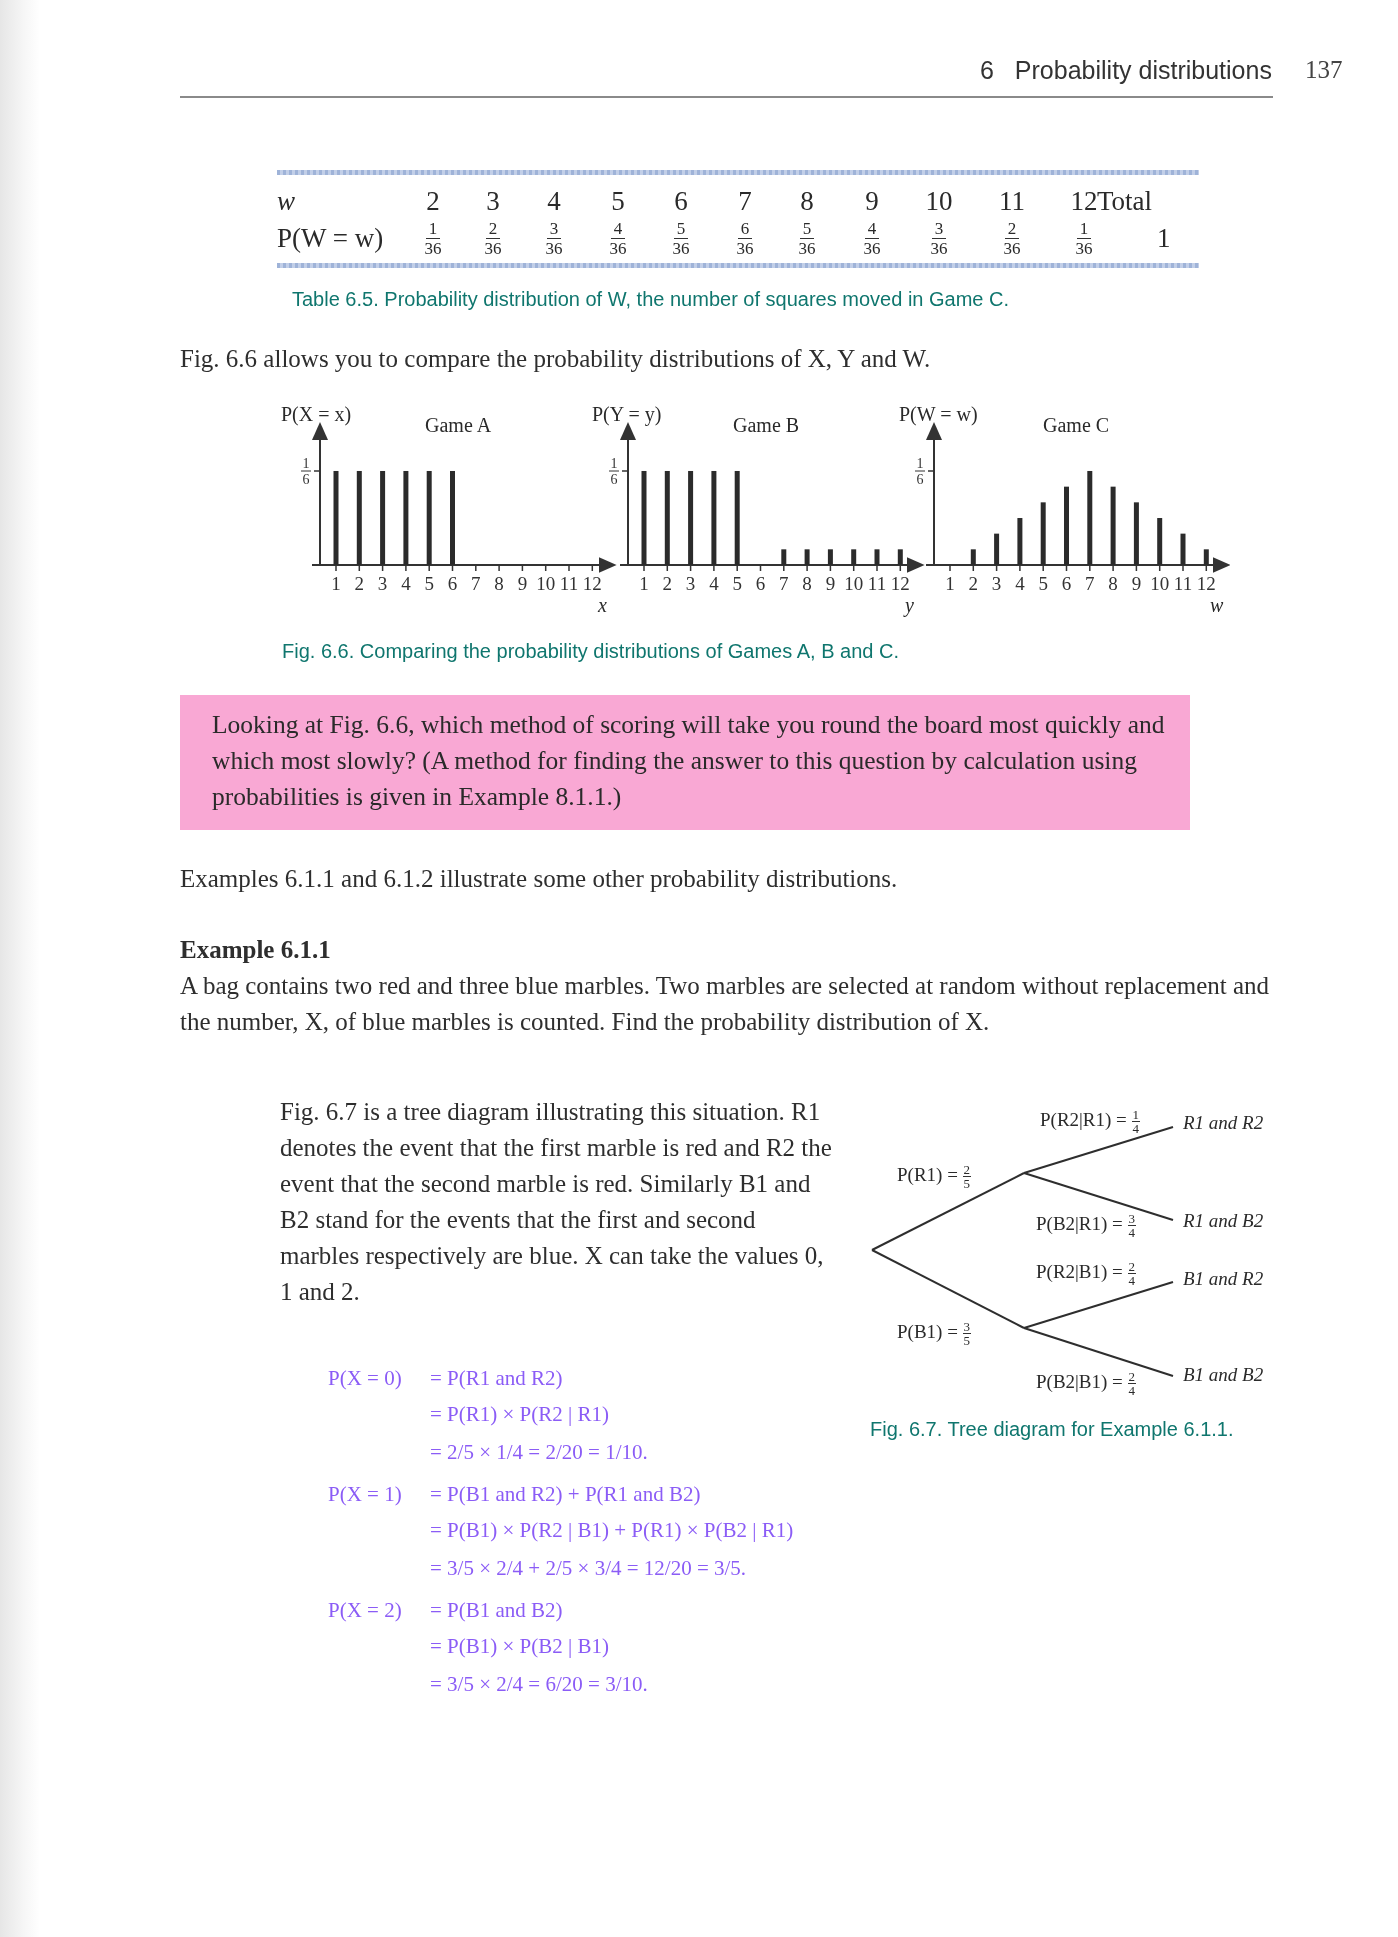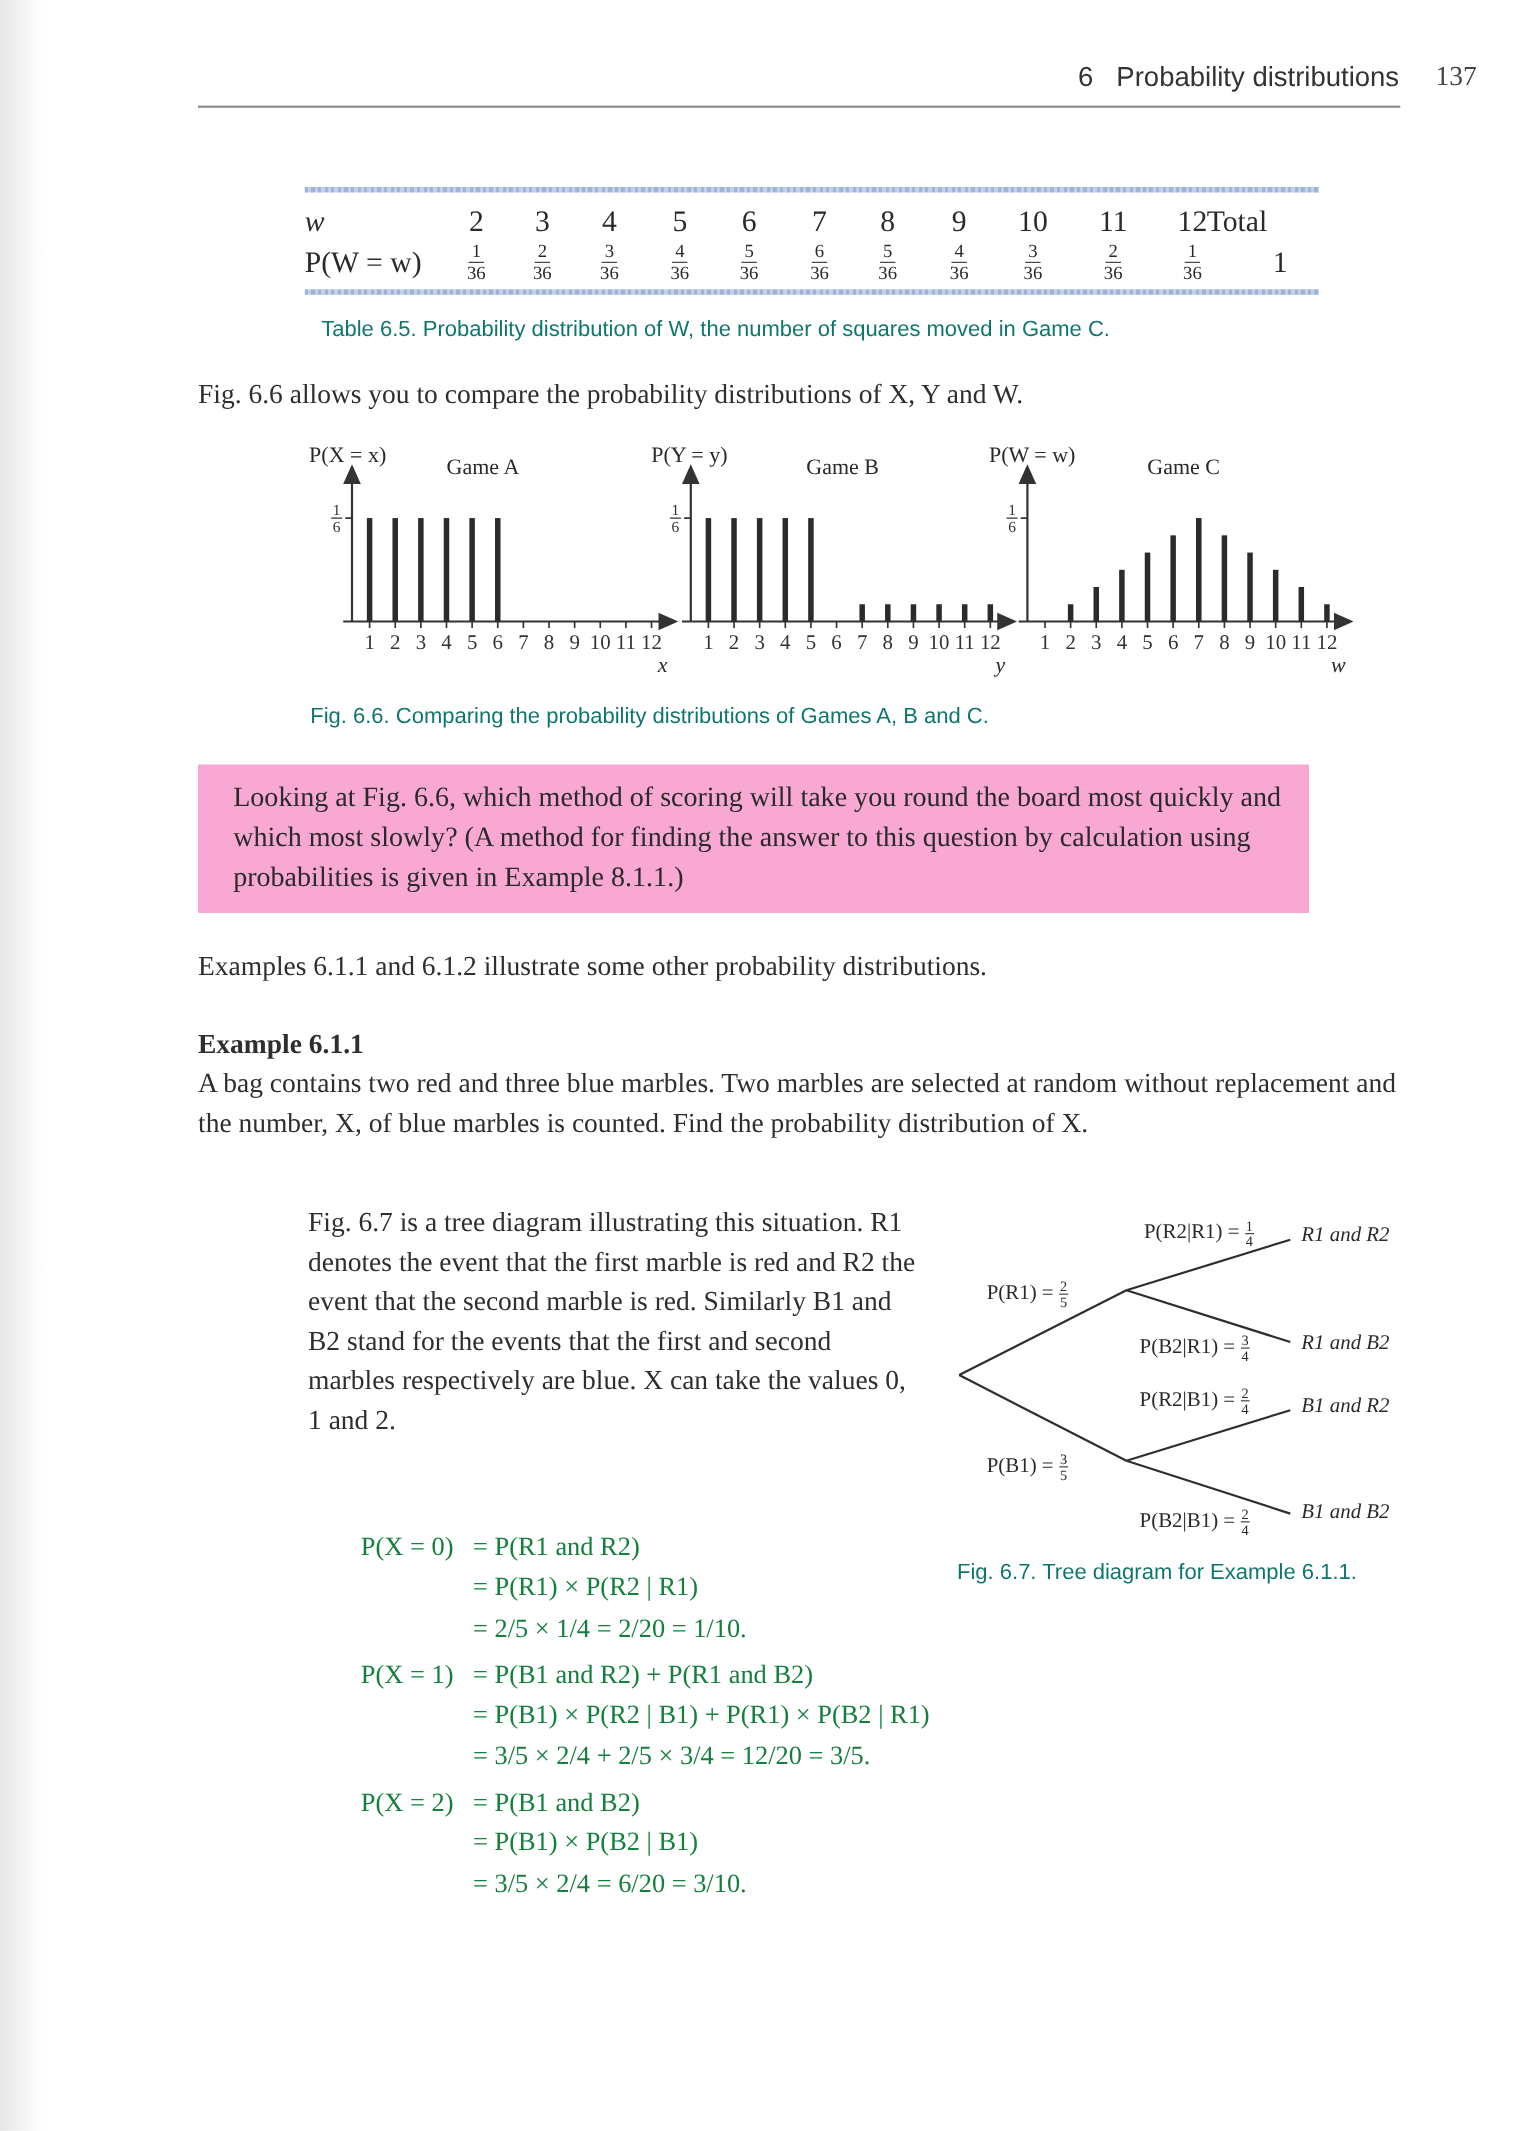--- a/index.html
+++ b/index.html
@@ -36,21 +36,21 @@
 
   
   .callout { position:absolute; left:180px; top:695px; width:1010px; height:135px; background:#f9a8d4; }
   .callout .txt { position:absolute; left:32px; top:12px; font-size:25.5px; line-height:36px; color:#2a2a2a; width:980px; }
 
   
   .dlabel { position:absolute; font-size:19px; white-space:nowrap; color:#2a2a2a; }
   .sfrac { display:inline-flex; flex-direction:column; align-items:center; vertical-align:middle; font-size:13px; line-height:1; }
   .sfrac .num { border-bottom:1px solid #333; padding:0 1px; }
 
-  .eq-line { position:absolute; font-size:24px; white-space:nowrap; color:#15803d;margin-top:28px; }
+  .eq-line { position:absolute; font-size:21px; white-space:nowrap; color:#8b5cf6; }
 </style>
 </head>
 <body>
 
 <div class="edge-shadow"></div>
 
 <div class="run-head sans">
   <span class="chap">6</span>
   <span>Probability distributions</span>
   <span class="pg">137</span>
@@ -257,21 +257,21 @@
         <rect x="296.5" y="138.6416" width="5" height="31.3584" fill="#2b2b2b"></rect>
         <line x1="322.3" y1="170" x2="322.3" y2="176" stroke="#333" stroke-width="1.5"></line>
         <text x="322.3" y="195" font-size="19" text-anchor="middle" font-family="Liberation Serif, serif" fill="#333">12</text>
         <rect x="319.8" y="154.3208" width="5" height="15.6792" fill="#2b2b2b"></rect>
       </g>
     </g>
 </svg>
 
 <div>
   <span class="dlabel" style="left:281px;top:403px;font-size:20px;">P(X = x)</span>
-  <span class="dlabel" style="left:406px;top:414px;font-size:20px;">Game A</span>
+  <span class="dlabel" style="left:425px;top:414px;font-size:20px;">Game A</span>
   <span class="dlabel it" style="left:598px;top:594px;font-size:20px;">x</span>
 </div>
 <div>
   <span class="dlabel" style="left:592px;top:403px;font-size:20px;">P(Y = y)</span>
   <span class="dlabel" style="left:733px;top:414px;font-size:20px;">Game B</span>
   <span class="dlabel it" style="left:905px;top:594px;font-size:20px;">y</span>
 </div>
 <div>
   <span class="dlabel" style="left:899px;top:403px;font-size:20px;">P(W = w)</span>
   <span class="dlabel" style="left:1043px;top:414px;font-size:20px;">Game C</span>

